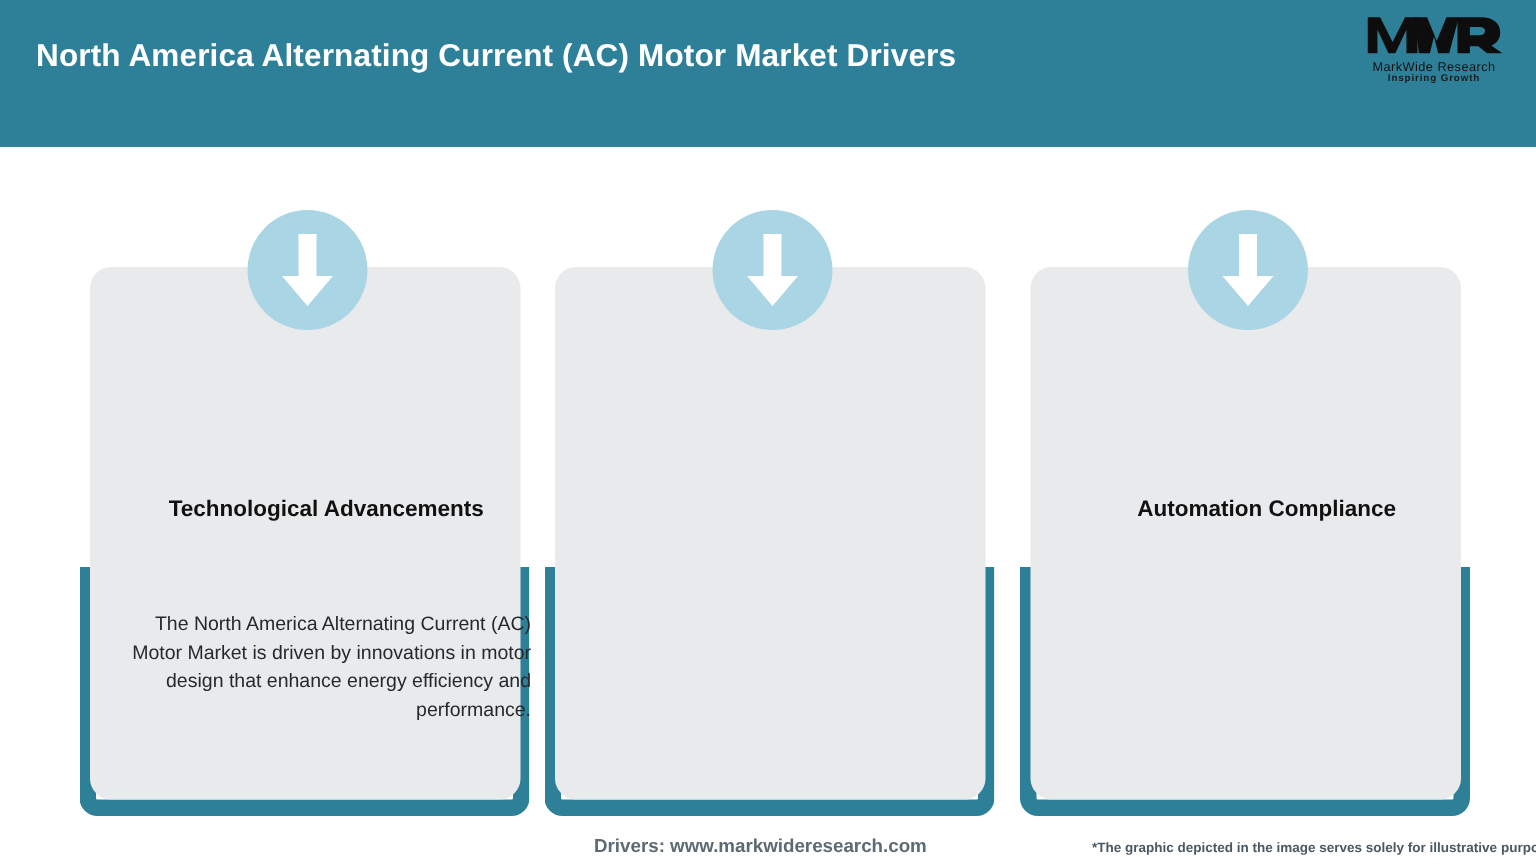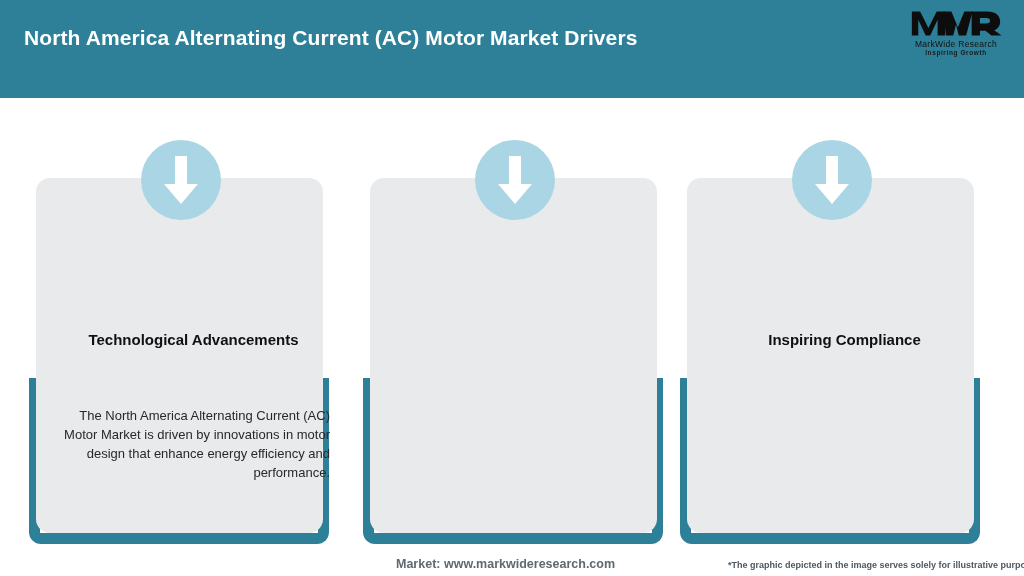--- a/index.html
+++ b/index.html
@@ -77,21 +77,21 @@
     top: 98px;
     width: 1024px;
     height: 440px;
   }
   .card-wrap {
     position: absolute;
     top: 0;
     width: 318px;
     height: 440px;
   }
-  .card-wrap.c0 { left: 22px; }
+  .card-wrap.c0 { left: 46px; }
   .card-wrap.c1 { left: 356px; }
   .card-wrap.c2 { left: 673px; }
 
   
   .bracket {
     position: absolute;
     left: 7px;
     top: 280px;
     width: 300px;
     height: 166px;
@@ -218,25 +218,25 @@
     <div class="icon-circle">
       <svg class="arrow-svg" viewBox="0 0 40 52">
         <polygon points="14,2 26,2 26,30 37,30 20,50 3,30 14,30" fill="#ffffff"></polygon>
       </svg>
     </div>
   </div>
 
   <div class="card-wrap c2">
     <div class="bracket"></div>
     <div class="card">
-      <div class="card-title">Inspiring Compliance</div>
+      <div class="card-title">Automation Compliance</div>
     </div>
     <div class="icon-circle">
       <svg class="arrow-svg" viewBox="0 0 40 52">
         <polygon points="14,2 26,2 26,30 37,30 20,50 3,30 14,30" fill="#ffffff"></polygon>
       </svg>
     </div>
   </div>
 
 </div>
 
-<div class="footer-source">Market: www.markwideresearch.com</div>
+<div class="footer-source">Drivers: www.markwideresearch.com</div>
 <div class="footer-note">*The graphic depicted in the image serves solely for illustrative purposes</div>
 
 </body></html>

